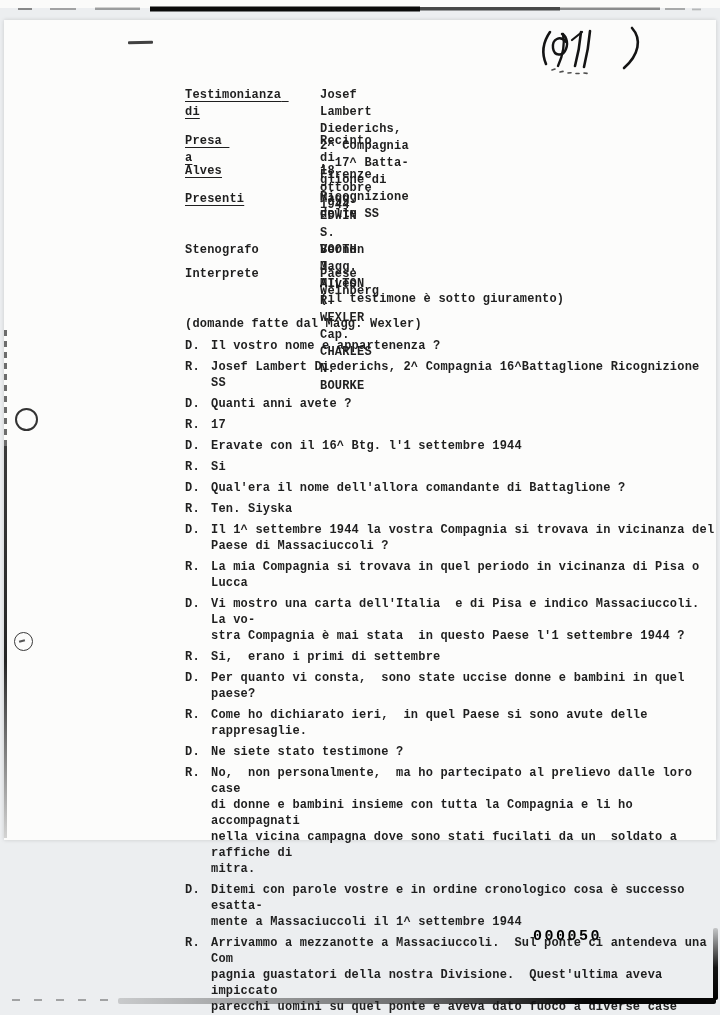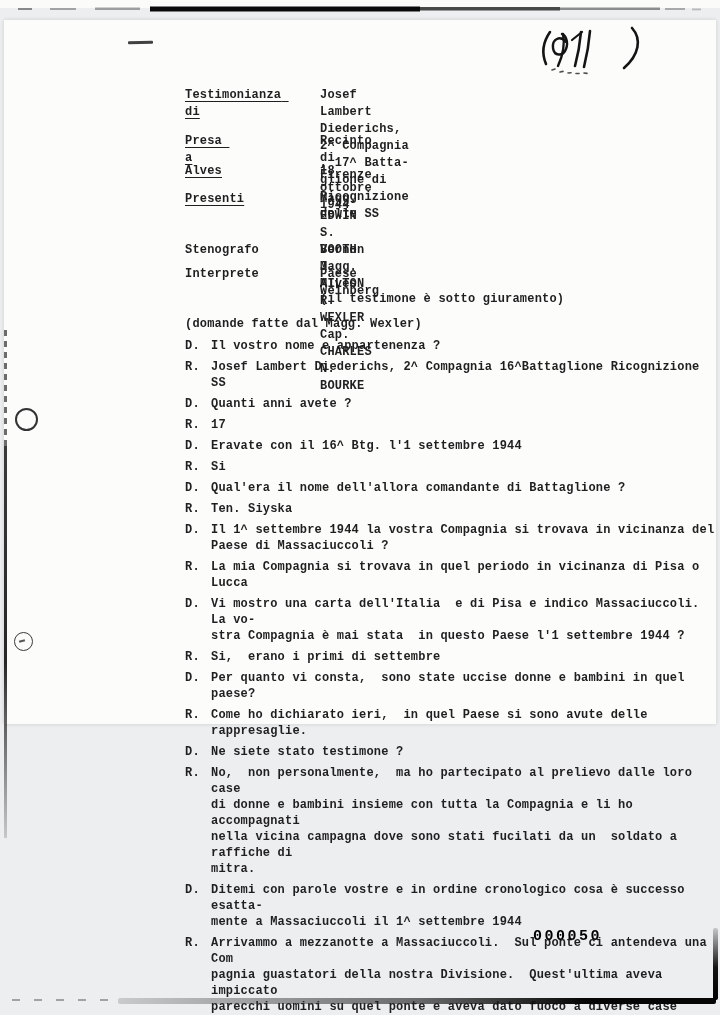--- a/index.html
+++ b/index.html
@@ -8,21 +8,21 @@
     background:#eceef0;
     font-family:"Liberation Mono","DejaVu Sans Mono",monospace;
   }
   
   .prev-page-strip{
     position:absolute;left:0;top:0;width:720px;height:8px;
     background:#fbfbfa;
   }
   
   .page{
-    position:absolute;left:4px;top:20px;width:712px;height:704px;
+    position:absolute;left:4px;top:20px;width:712px;height:820px;
     background:#fcfcfb;
     box-shadow:0 0 4px rgba(0,0,0,.15);
   }
   .typed{
     color:#1f1f1f;font-size:12px;line-height:17px;font-weight:700;
     letter-spacing:.2px;white-space:pre-wrap;
   }
   .hdr-row{position:absolute;}
   .hdr-label{position:absolute;left:181px;}
   .hdr-label.u{text-decoration:underline;text-underline-offset:3px;}

